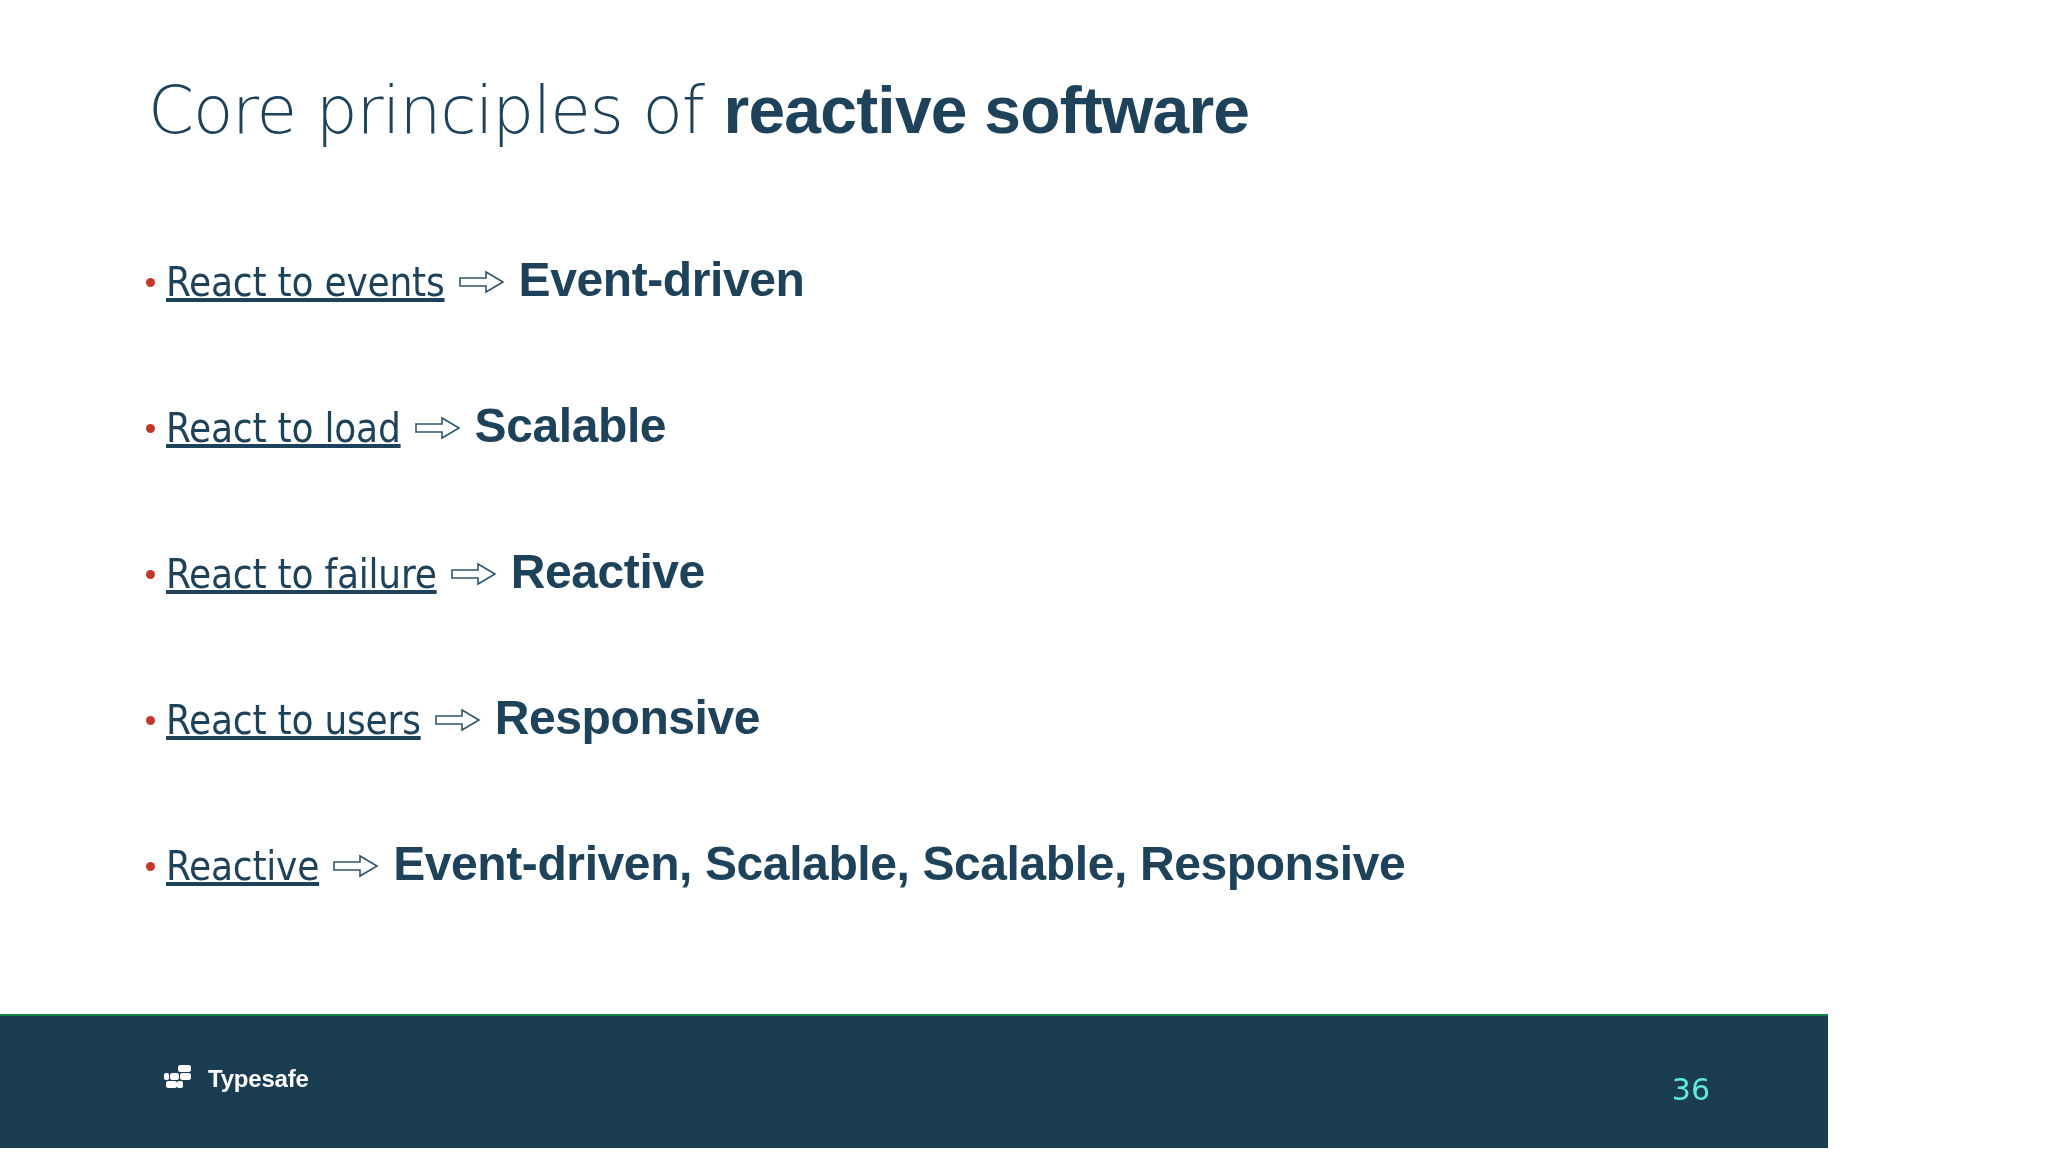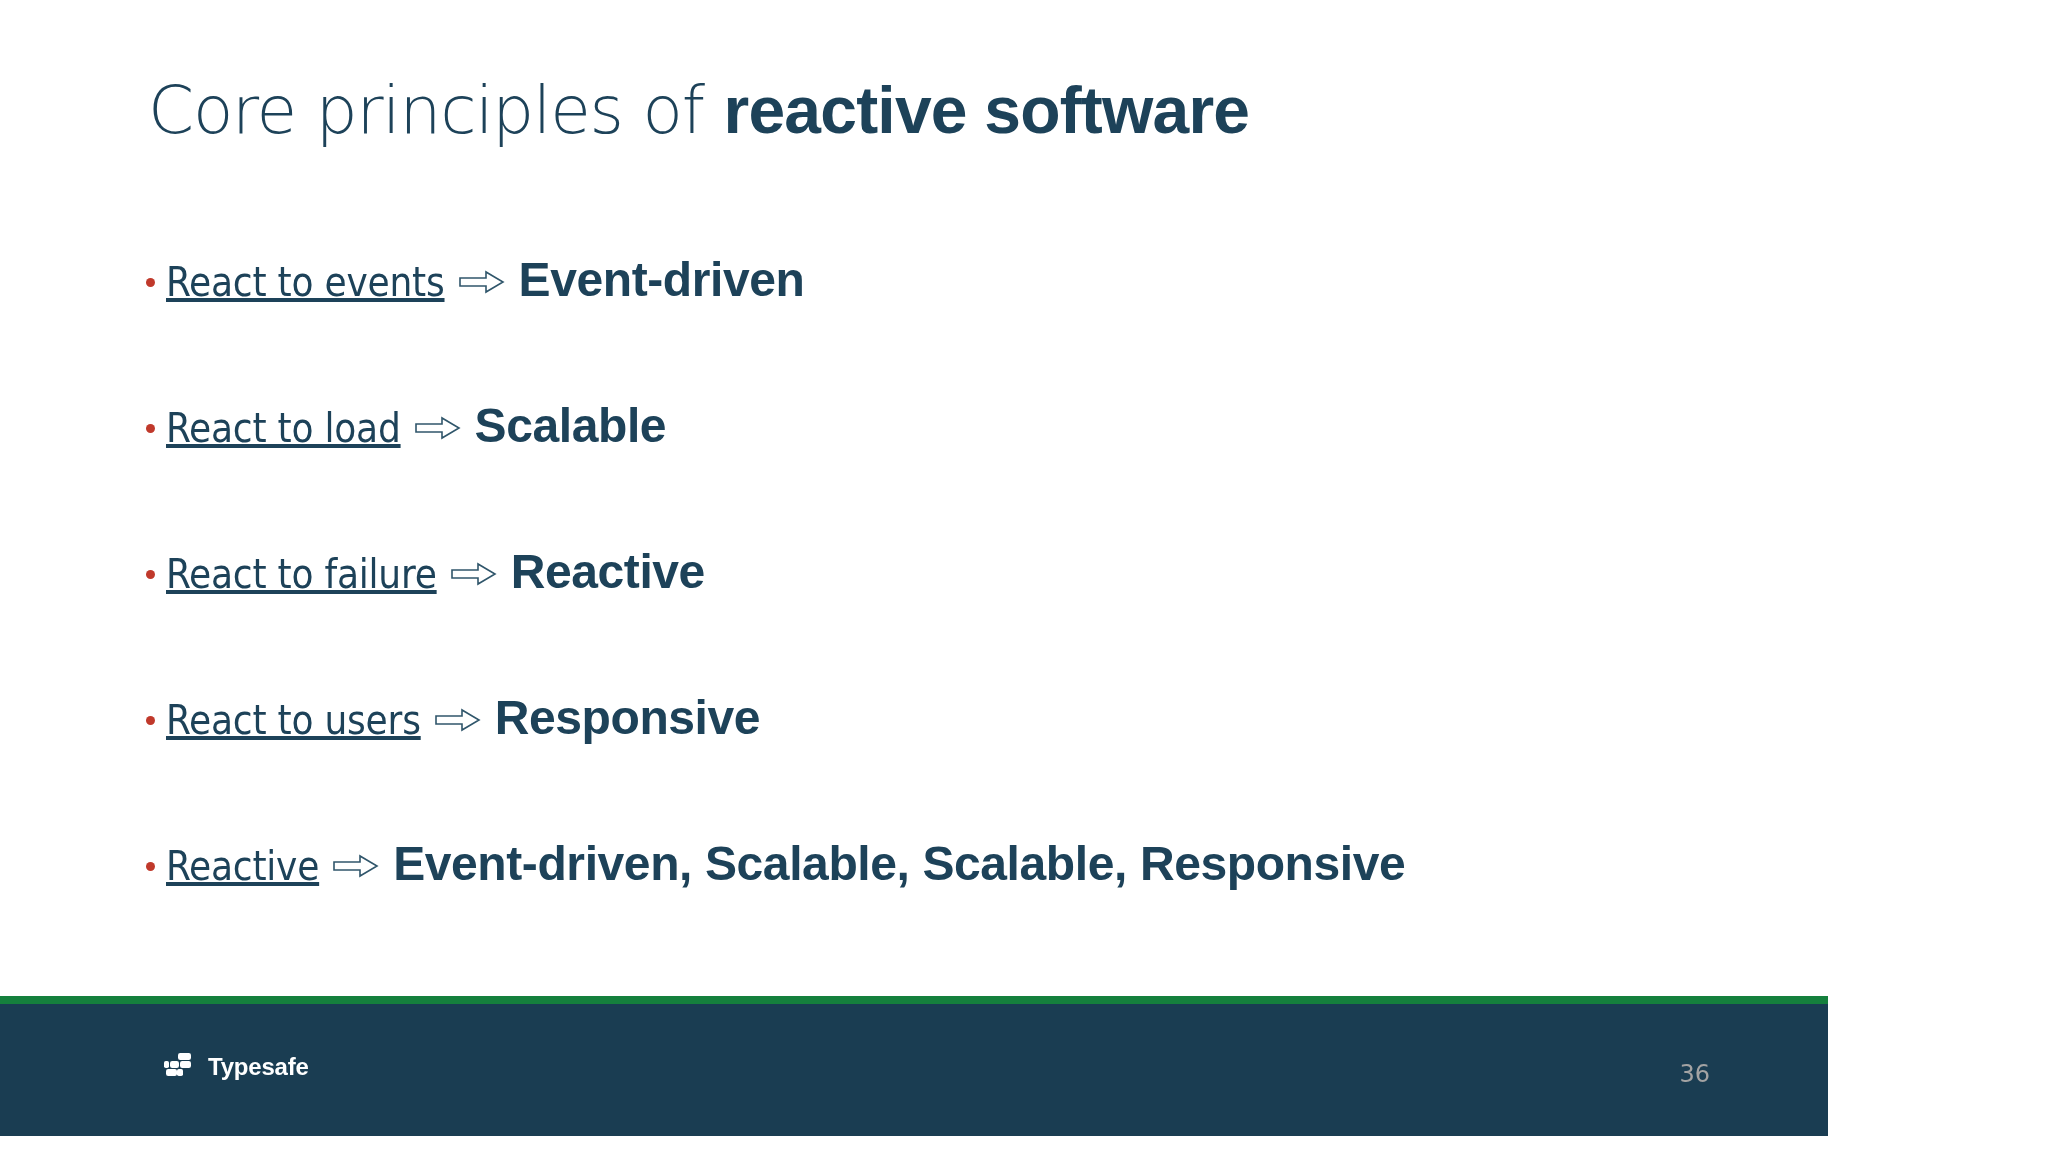--- a/index.html
+++ b/index.html
@@ -103,24 +103,24 @@
     color: #1d4259;
     font-family: "Liberation Sans", sans-serif;
     letter-spacing: -0.4px;
   }
 
   
   .footer {
     position: absolute;
     left: 0;
     right: 0;
-    bottom: 16px;
+    bottom: 4px;
     height: 132px;
     background: #1a3d52;
-    border-top: 8px solid #15803d;
+    border-top: 2px solid #15803d;
   }
 
   .footer-logo {
     position: absolute;
     left: 164px;
     top: 48px;
     display: flex;
     align-items: center;
   }
 
@@ -139,22 +139,22 @@
     font-size: 24px;
     font-weight: 700;
     font-family: "Liberation Sans", sans-serif;
     letter-spacing: -0.2px;
   }
 
   .page-number {
     position: absolute;
     right: 118px;
     top: 56px;
-    color: #a3a3a3;
-    font-size: 24px;
+    color: #5eead4;
+    font-size: 30px;
     font-weight: 400;
     font-family: "DejaVu Sans", sans-serif;
   }
 </style>
 </head>
 <body>
 
 <div class="slide">
 
   <div class="title">

